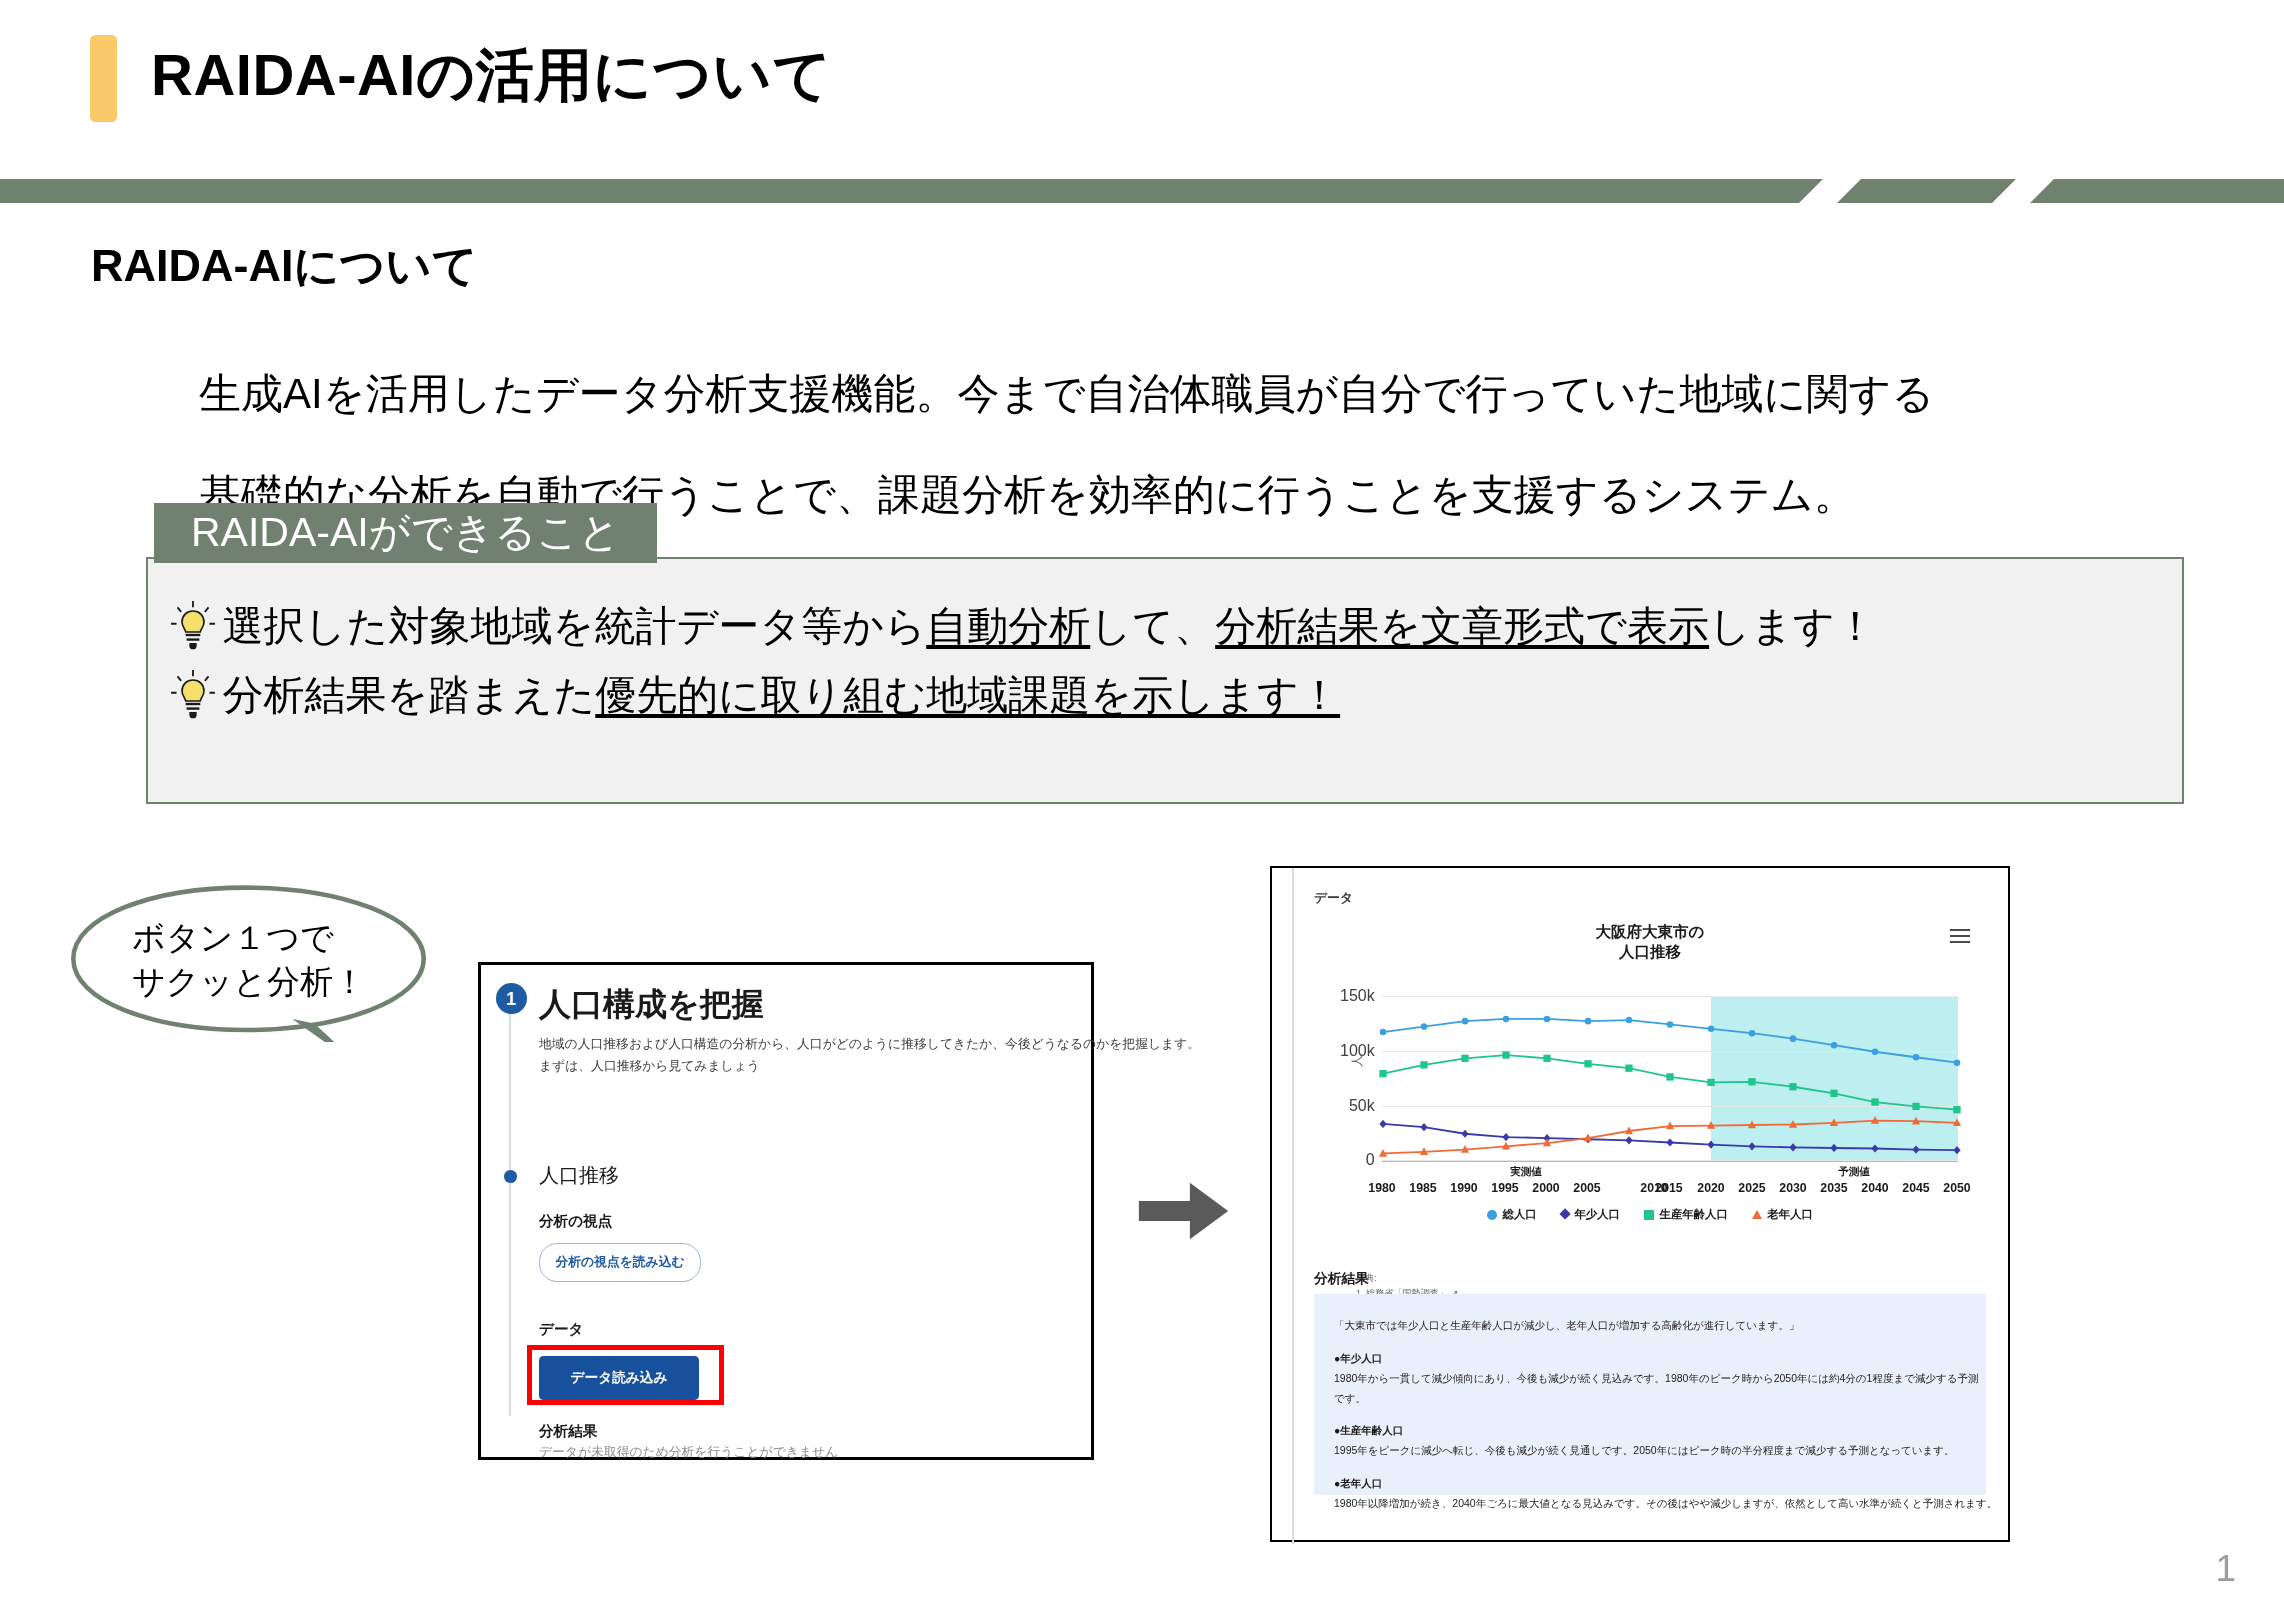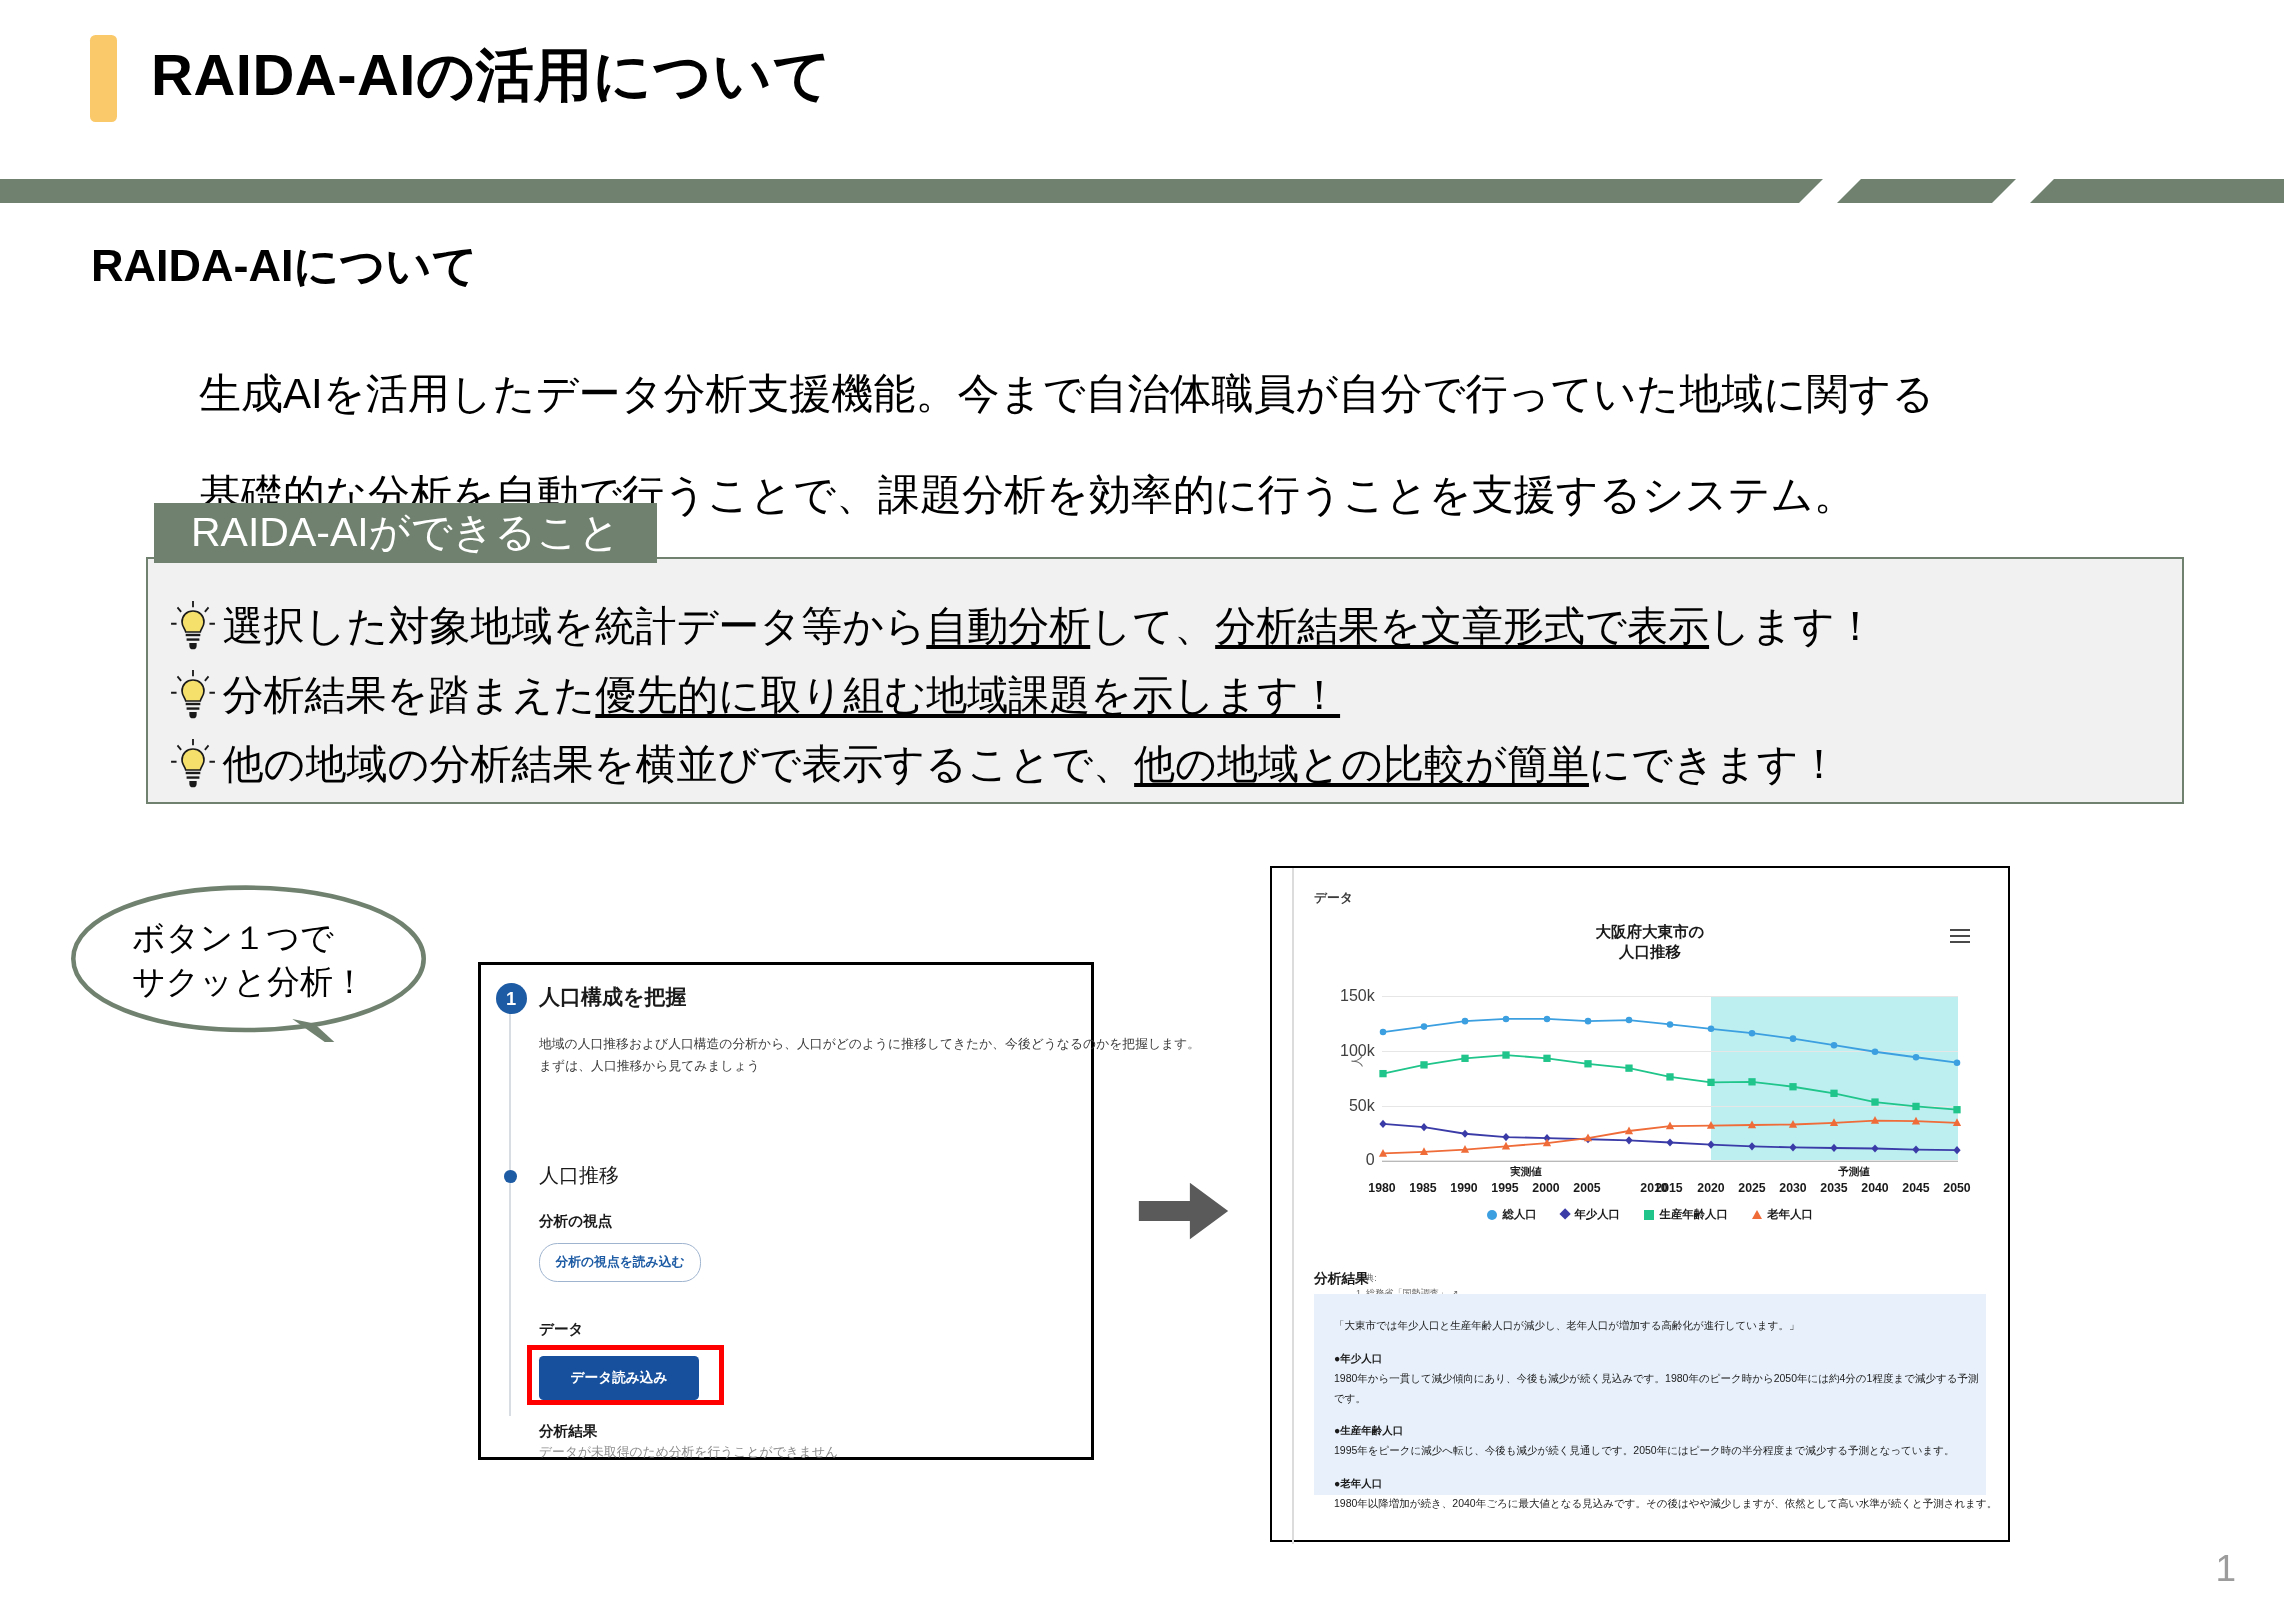--- a/index.html
+++ b/index.html
@@ -49,21 +49,21 @@
     line-height:1.32;color:#000;}
   #callout-text .ln{display:block;white-space:nowrap;}
 
   
   #app-panel{position:absolute;left:478px;top:962px;width:616px;height:498px;
     background:#fff;border:3.7px solid #000;box-sizing:border-box;}
   #step-marker{position:absolute;left:14.6px;top:18.3px;width:31px;height:31px;border-radius:50%;
     background:#1d5ba4;color:#fff;font-size:18.3px;font-weight:bold;display:flex;
     align-items:center;justify-content:center;}
   #step-rail{position:absolute;left:28px;top:49px;width:1.8px;height:402px;background:#d8dde4;}
-  #step-title{position:absolute;left:58px;top:18.3px;font-size:21px;font-weight:bold;color:#1a1a1a;}
+  #step-title{position:absolute;left:58px;top:18.3px;font-size:32px;font-weight:bold;color:#1a1a1a;}
   #step-desc{position:absolute;left:58px;top:68px;width:530px;font-size:12.8px;line-height:1.75;color:#3b3b3b;}
   #step-desc .ln{display:block;white-space:nowrap;}
   #dot-marker{position:absolute;left:23px;top:205px;width:12.8px;height:12.8px;border-radius:50%;background:#1d5ba4;}
   #subsection-label{position:absolute;left:58px;top:197px;font-size:20px;color:#1a1a1a;}
   #viewpoint-label{position:absolute;left:58px;top:247px;font-size:14.6px;font-weight:bold;color:#1a1a1a;}
   #viewpoint-button{position:absolute;left:58px;top:278px;width:160px;height:37px;
     border:1.4px solid #9fb4cf;border-radius:18.3px;background:#fff;color:#1d5ba4;
     font-size:12.8px;font-weight:bold;display:flex;align-items:center;justify-content:center;}
   #data-label{position:absolute;left:58px;top:355px;font-size:14.6px;font-weight:bold;color:#1a1a1a;}
   #highlight-ring{position:absolute;left:46px;top:380px;width:197px;height:60px;
@@ -150,30 +150,20 @@
     </div>
     <div class="cap-row">
       <span class="bulb-icon"><svg viewBox="0 0 52 58" width="48" height="53">
 <path d="M26 12 C33 12 38 17 38 24 C38 29 35 31 34 35 L18 35 C17 31 14 29 14 24 C14 17 19 12 26 12 Z" fill="#f4e06a" stroke="#1a1a1a" stroke-width="1.8"></path>
 <rect x="18" y="37" width="16" height="2.6" fill="#1a1a1a"></rect>
 <rect x="19" y="42" width="14" height="2.6" fill="#1a1a1a"></rect>
 <path d="M22 47 h8 v3 a4 4 0 0 1 -8 0 z" fill="#1a1a1a"></path>
 <path d="M26 1 v7 M9 8 l4 5 M43 8 l-4 5 M2 26 h6 M44 26 h6" stroke="#1a1a1a" stroke-width="2" fill="none"></path>
 </svg></span>
       <span class="cap-text"><span>分析結果を踏まえた</span><u>優先的に取り組む地域課題を示します！</u></span>
-    </div>
-    <div class="cap-row">
-      <span class="bulb-icon"><svg viewBox="0 0 52 58" width="48" height="53">
-<path d="M26 12 C33 12 38 17 38 24 C38 29 35 31 34 35 L18 35 C17 31 14 29 14 24 C14 17 19 12 26 12 Z" fill="#f4e06a" stroke="#1a1a1a" stroke-width="1.8"></path>
-<rect x="18" y="37" width="16" height="2.6" fill="#1a1a1a"></rect>
-<rect x="19" y="42" width="14" height="2.6" fill="#1a1a1a"></rect>
-<path d="M22 47 h8 v3 a4 4 0 0 1 -8 0 z" fill="#1a1a1a"></path>
-<path d="M26 1 v7 M9 8 l4 5 M43 8 l-4 5 M2 26 h6 M44 26 h6" stroke="#1a1a1a" stroke-width="2" fill="none"></path>
-</svg></span>
-      <span class="cap-text"><span>他の地域の分析結果を横並びで表示することで、</span><u>他の地域との比較が簡単</u><span>にできます！</span></span>
     </div>
   </div>
 
 <svg id="callout-bubble" viewBox="0 0 400 175">
   <path d="M197 6 C300 6 392 38 392 84 C392 130 300 162 197 162 C94 162 8 130 8 84 C8 38 94 6 197 6 Z" fill="#ffffff" stroke="#70826f" stroke-width="5"></path>
   <path d="M248 150 L330 208 L272 155 Z" fill="#70826f"></path>
 </svg>
 <div id="callout-text">
     <span class="ln">ボタン１つで</span>
     <span class="ln">サクッと分析！</span>

